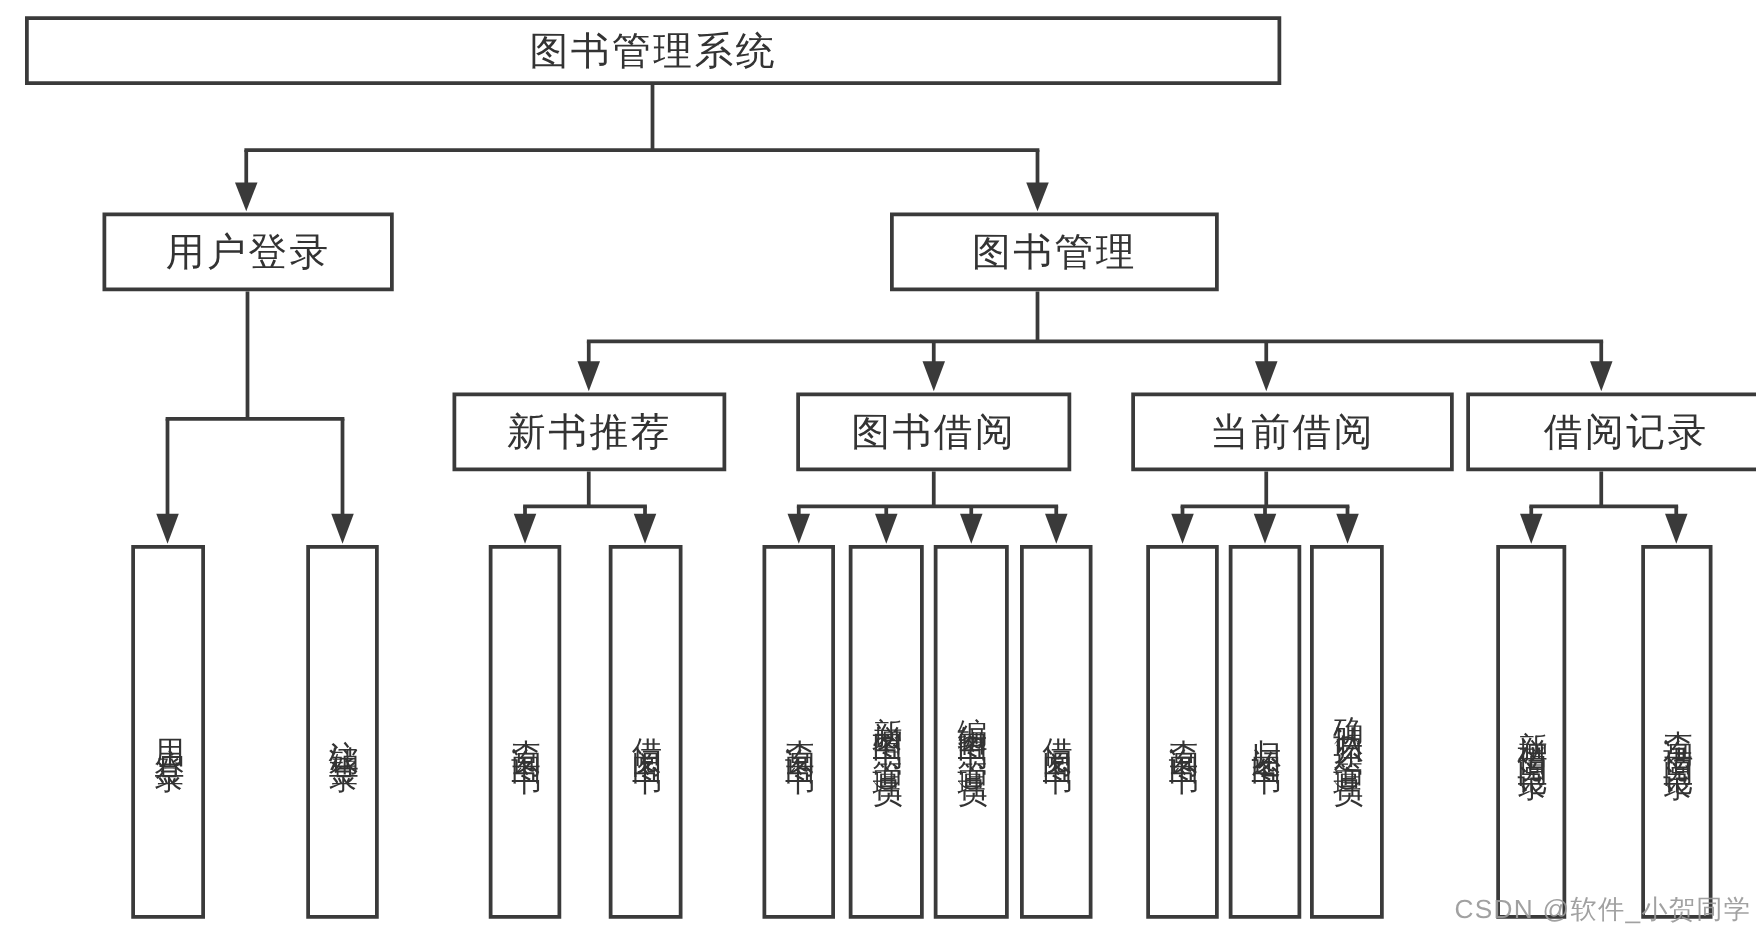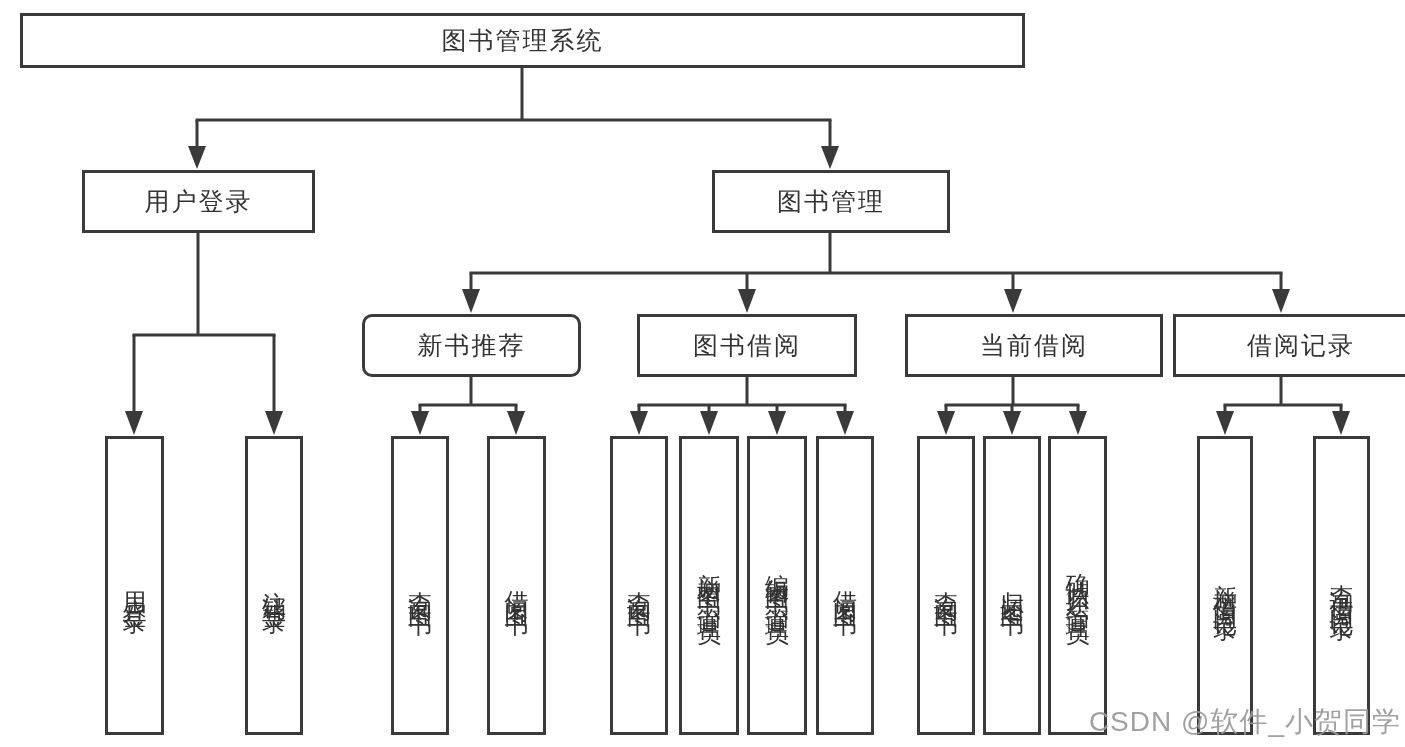--- a/index.html
+++ b/index.html
@@ -15,35 +15,35 @@
     position:absolute;
     box-sizing:border-box;
     background:#fff;
     border:3px solid #3a3a3a;
     display:flex;
     align-items:center;
     justify-content:center;
     color:#333333;
   }
   .h-label{
-    font-size:25px;
+    font-size:31px;
     letter-spacing:2px;
     white-space:nowrap;
   }
   .v-label{
     writing-mode:vertical-rl;
     font-size:24px;
     letter-spacing:7px;
     line-height:1;
   }
   .watermark{
     position:absolute;
     right:4px;
     bottom:6px;
-    font-size:28px;
+    font-size:21px;
     color:rgba(153,153,153,0.92);
     letter-spacing:1px;
     white-space:nowrap;
   }
 </style>
 </head>
 <body>
 
 <div class="stage">
 
@@ -114,25 +114,25 @@
     </g>
   </svg>
 
   <div class="node" style="left:20px;top:13px;width:1005px;height:55px;">
     <span class="h-label">图书管理系统</span>
   </div>
 
   <div class="node" style="left:82px;top:170px;width:233px;height:63px;">
     <span class="h-label">用户登录</span>
   </div>
-  <div class="node" style="left:712px;top:170px;width:238px;height:63px;text-align:center;">
+  <div class="node" style="left:712px;top:170px;width:263px;height:63px;text-align:center;">
     <span class="h-label">图书管理</span>
   </div>
 
-  <div class="node" style="left:362px;top:314px;width:219px;height:63px;border-radius:10px;">
+  <div class="node" style="left:362px;top:314px;width:219px;height:63px;">
     <span class="h-label">新书推荐</span>
   </div>
   <div class="node" style="left:637px;top:314px;width:220px;height:63px;">
     <span class="h-label">图书借阅</span>
   </div>
   <div class="node" style="left:905px;top:314px;width:258px;height:63px;">
     <span class="h-label">当前借阅</span>
   </div>
   <div class="node" style="left:1173px;top:314px;width:256px;height:63px;">
     <span class="h-label">借阅记录</span>

